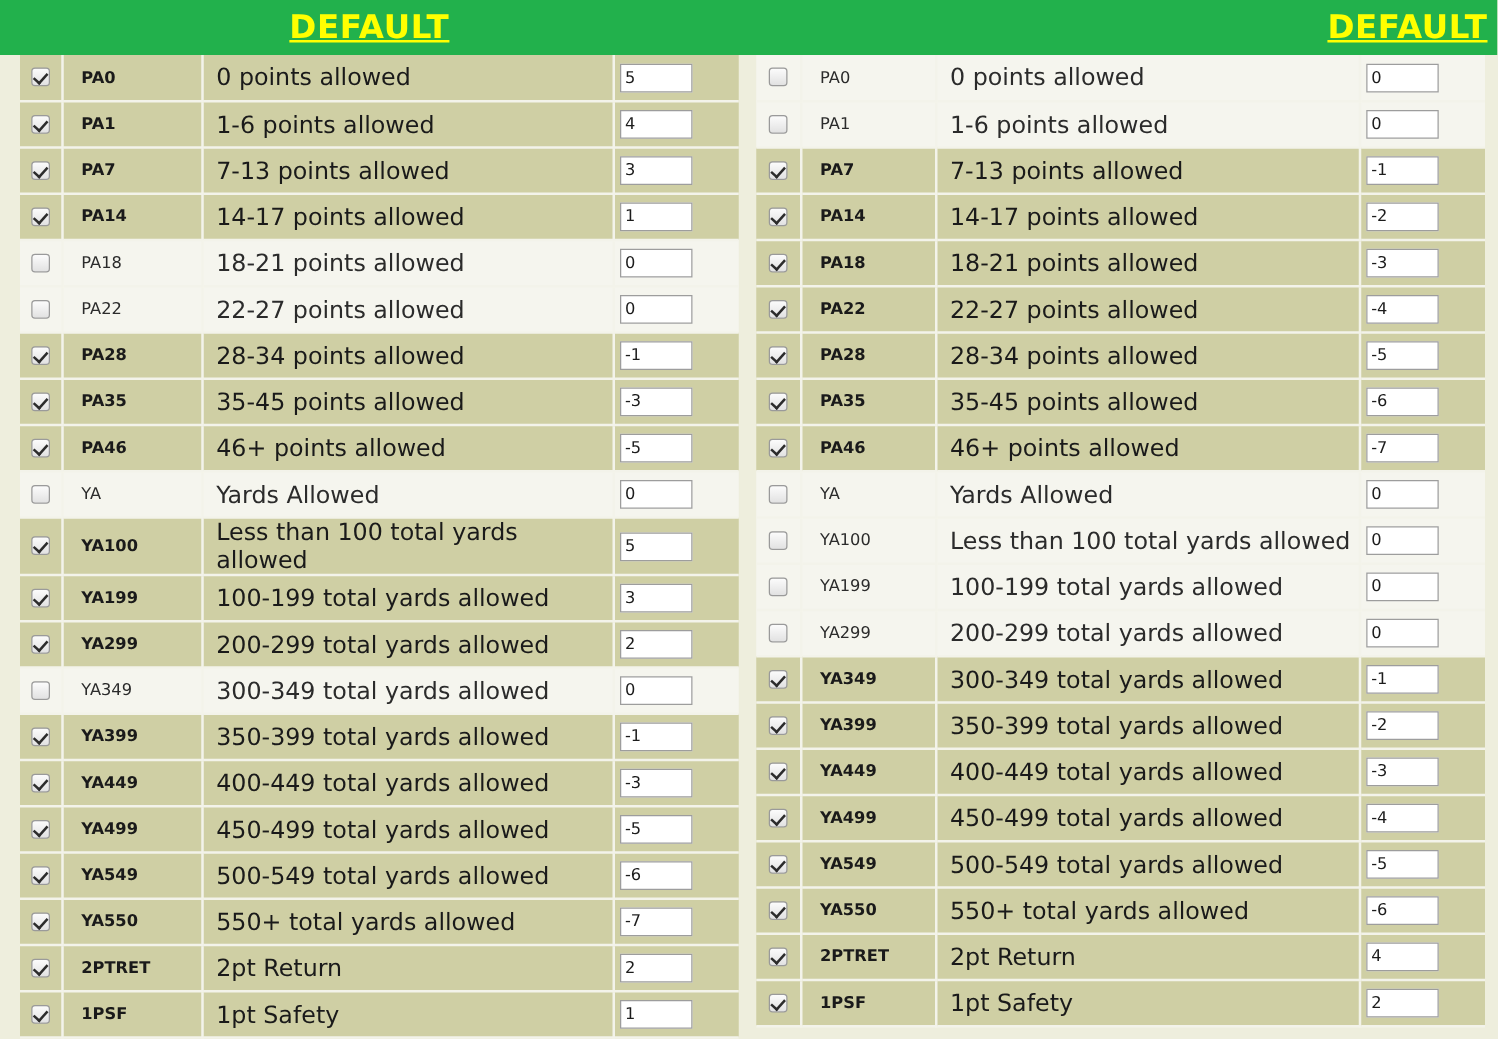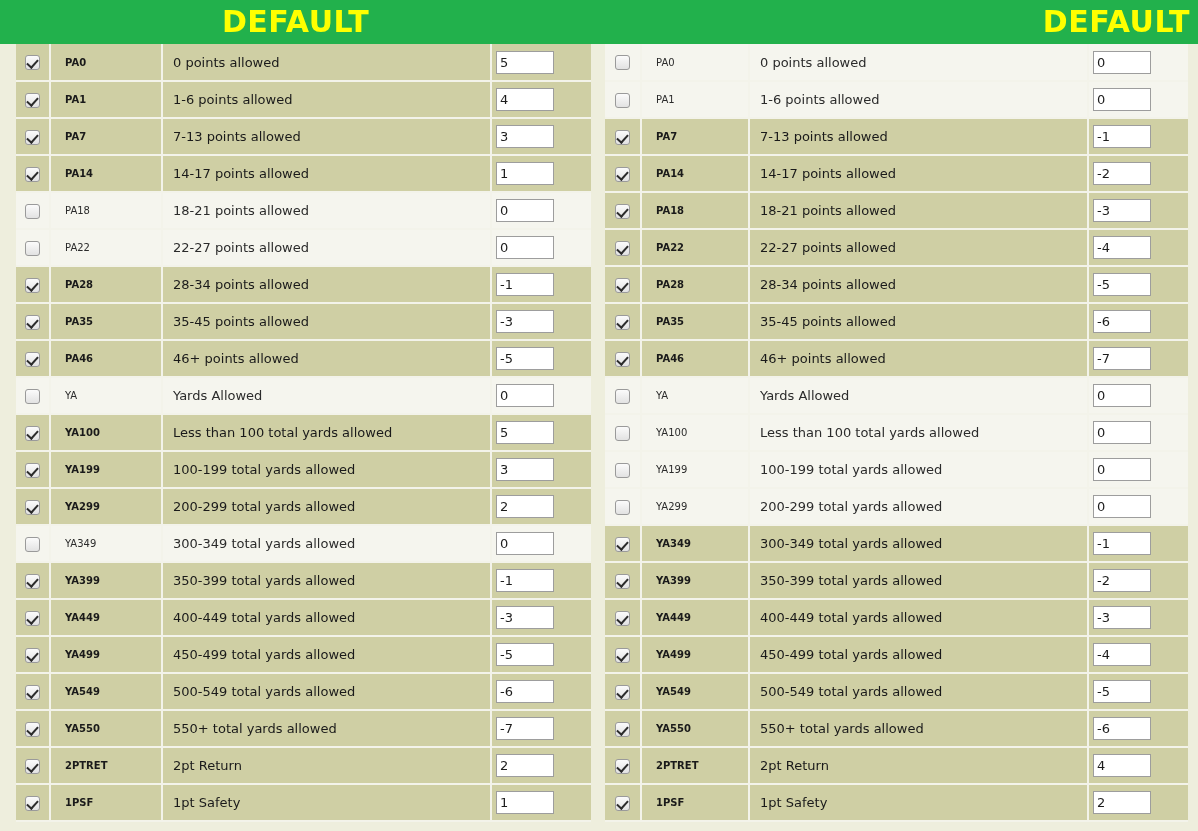--- a/index.html
+++ b/index.html
@@ -29,23 +29,24 @@
     display: flex;
     align-items: center;
     justify-content: center;
     box-sizing: border-box;
   }
   .header-half.left { padding-right: 8px; }
   .header-half.right { justify-content: flex-end; padding-right: 8px; }
   .header-title {
     color: #ffff00;
     font-weight: bold;
-    font-size: 30px;
+    font-size: 26px;
     letter-spacing: 0.5px;
     line-height: 1;
+    text-decoration: underline;
   }
 
   
   .panes {
     display: flex;
     height: 787px;
     box-sizing: border-box;
   }
   .pane {
     box-sizing: border-box;
@@ -80,25 +81,25 @@
 
   .pane.right .col-check { width: 36px; }
   .pane.right .col-code  { width: 108px; }
   .pane.right .col-val   { width: 100px; }
 
   .cell-check {
     text-align: center;
   }
   .cell-code {
     padding-left: 14px !important;
-    font-size: 10px;
+    font-size: 13px;
   }
   .cell-desc {
     padding-left: 10px !important;
-    font-size: 13px;
+    font-size: 19px;
   }
   .cell-val {
     padding-left: 4px !important;
   }
 
   tr.row-on .cell-code { font-weight: bold; color: #1a1a1a; }
   tr.row-off .cell-code { font-weight: normal; color: #2b2b2b; }
   tr.row-on .cell-desc { color: #1a1a1a; }
   tr.row-off .cell-desc { color: #2b2b2b; }
 

